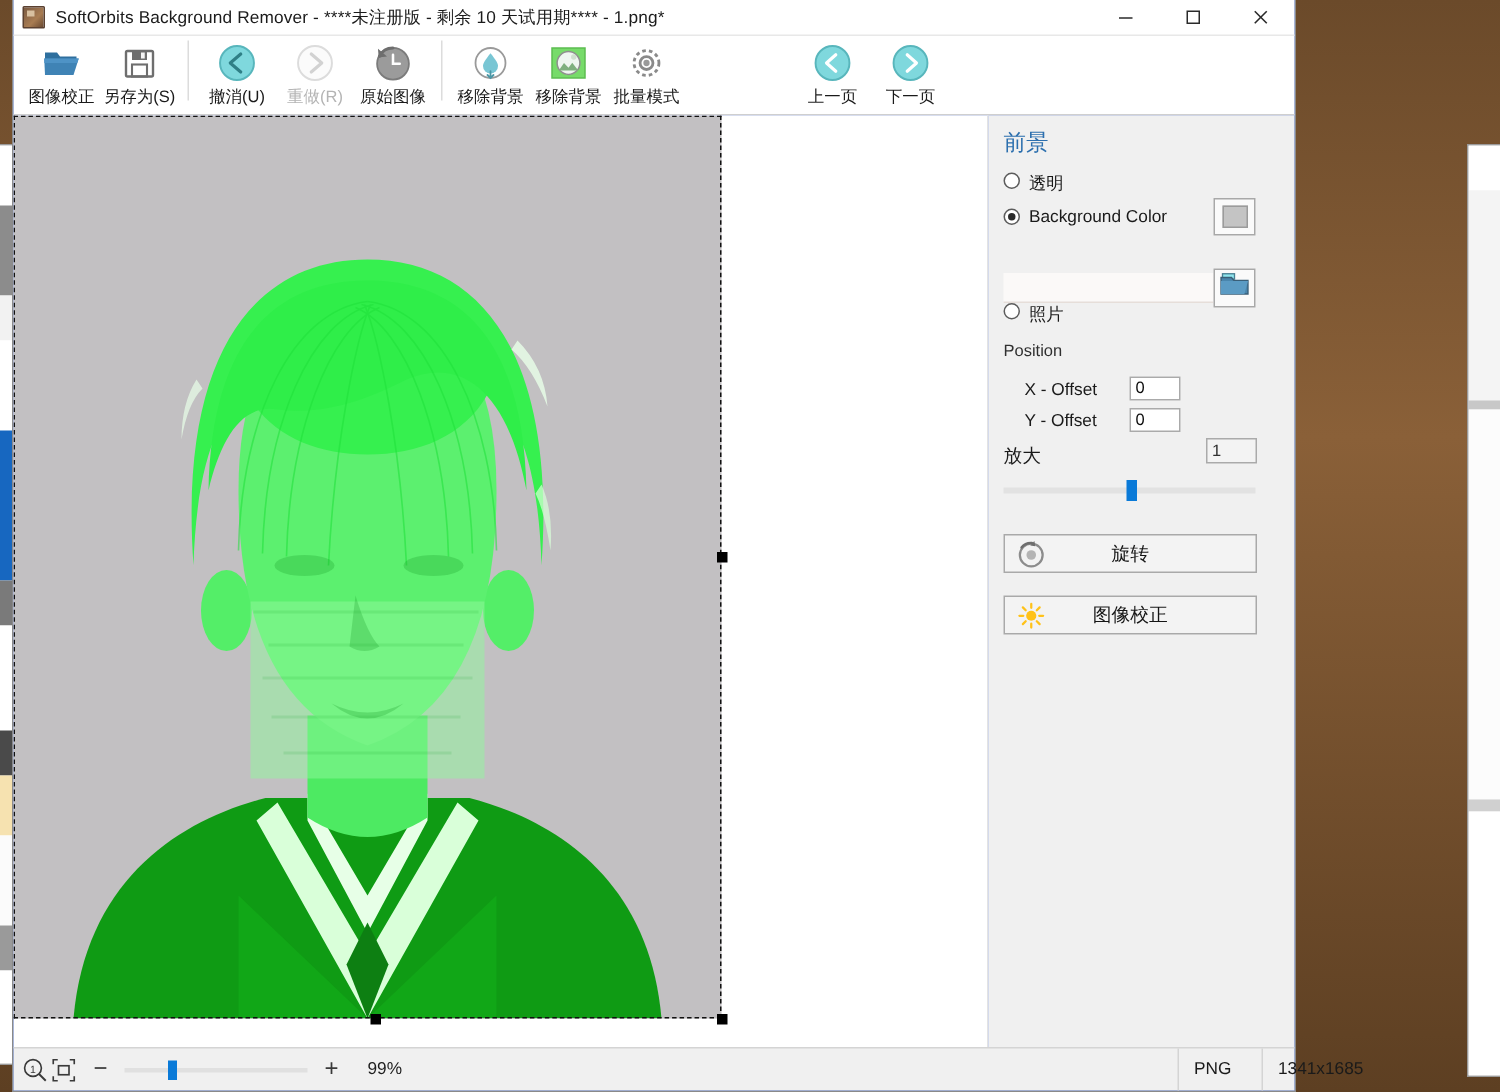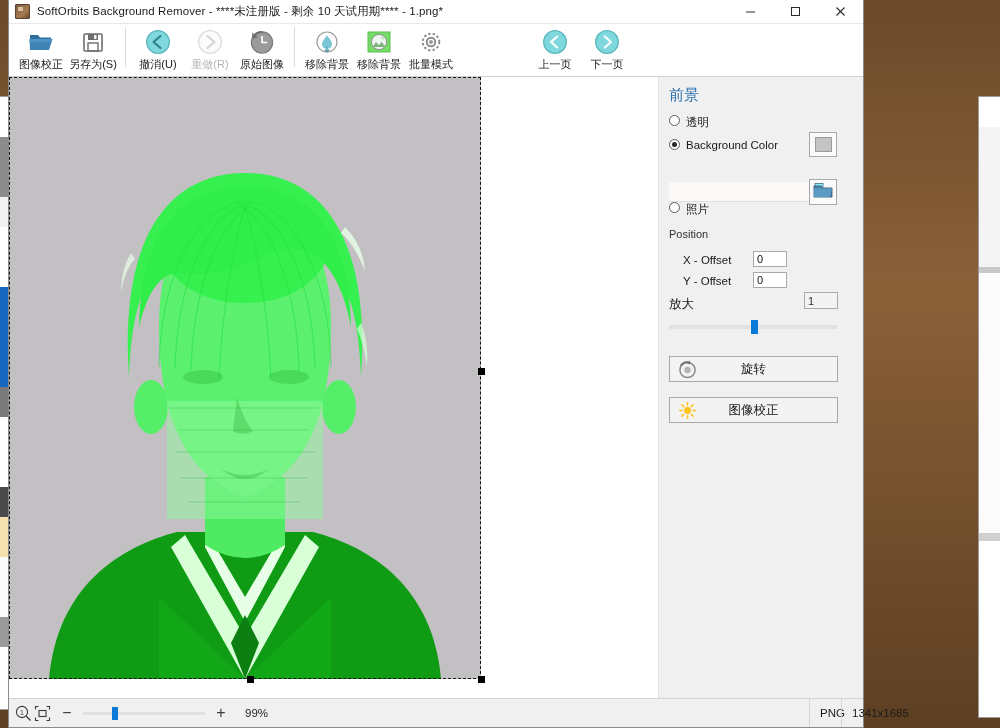--- a/index.html
+++ b/index.html
@@ -253,21 +253,21 @@
     margin: 0 8px;
   }
   #zoom-thumb { position: absolute; left: 29px; top: -5px; width: 6px; height: 13px; background: #0a7ad8; }
   #zoom-pct { font-size: 11.5px; color: #1d1d1d; margin-left: 16px; }
   .sb-cell {
     position: absolute; top: 0; height: 28px; display:flex; align-items:center;
     font-size: 11.5px; color:#1a1a1a; padding-left: 10px;
     border-left: 1px solid #d4d4d4;
   }
   #sb-time  { left: 676px; width: 100px; border-left: 1px solid #d4d4d4; }
-  #sb-fmt   { left: 776px; width: 56px; margin-left: 24px; }
+  #sb-fmt   { left: 776px; width: 56px; }
   #sb-dims  { left: 832px; width: 150px; }
 </style>
 </head>
 <body>
 
 <div id="desktop">
   <div class="bgwin" id="bgwin-left">
     <div class="bgstripe" style="top:0px;height:40px;background:#ffffff;"></div>
     <div class="bgstripe" style="top:40px;height:60px;background:#8c8c8c;"></div>
     <div class="bgstripe" style="top:100px;height:30px;background:#f2f2f2;"></div>

